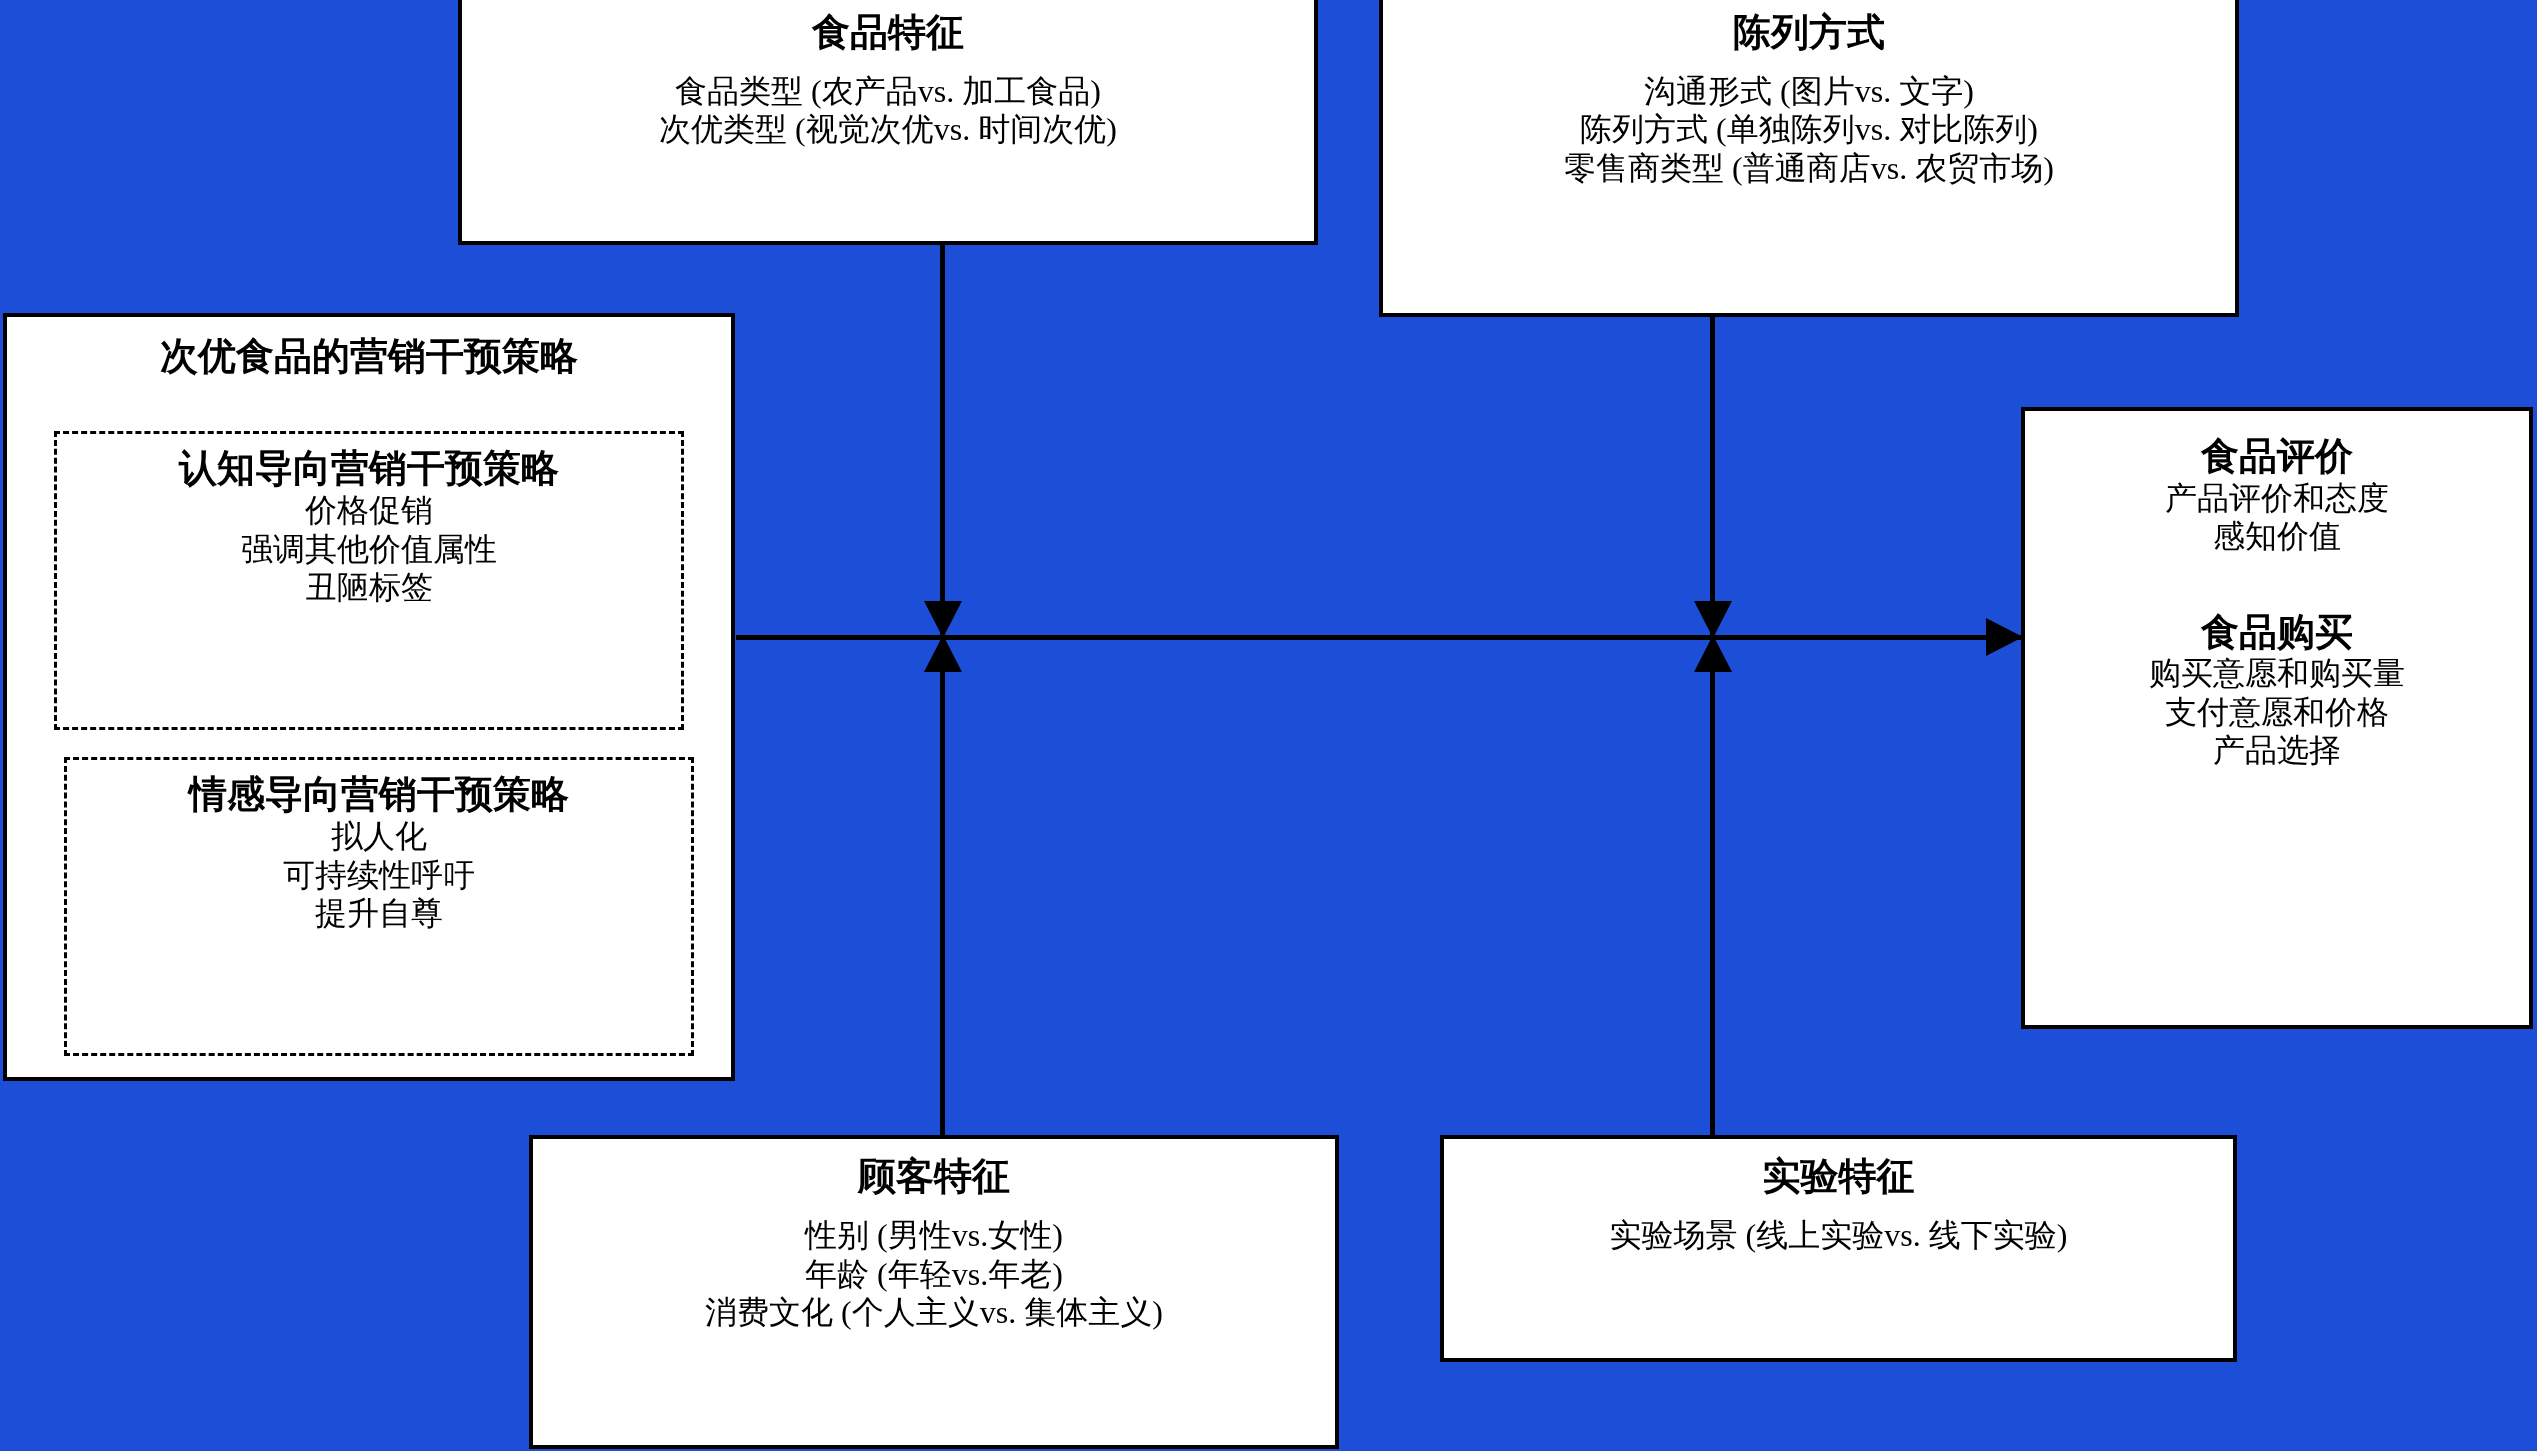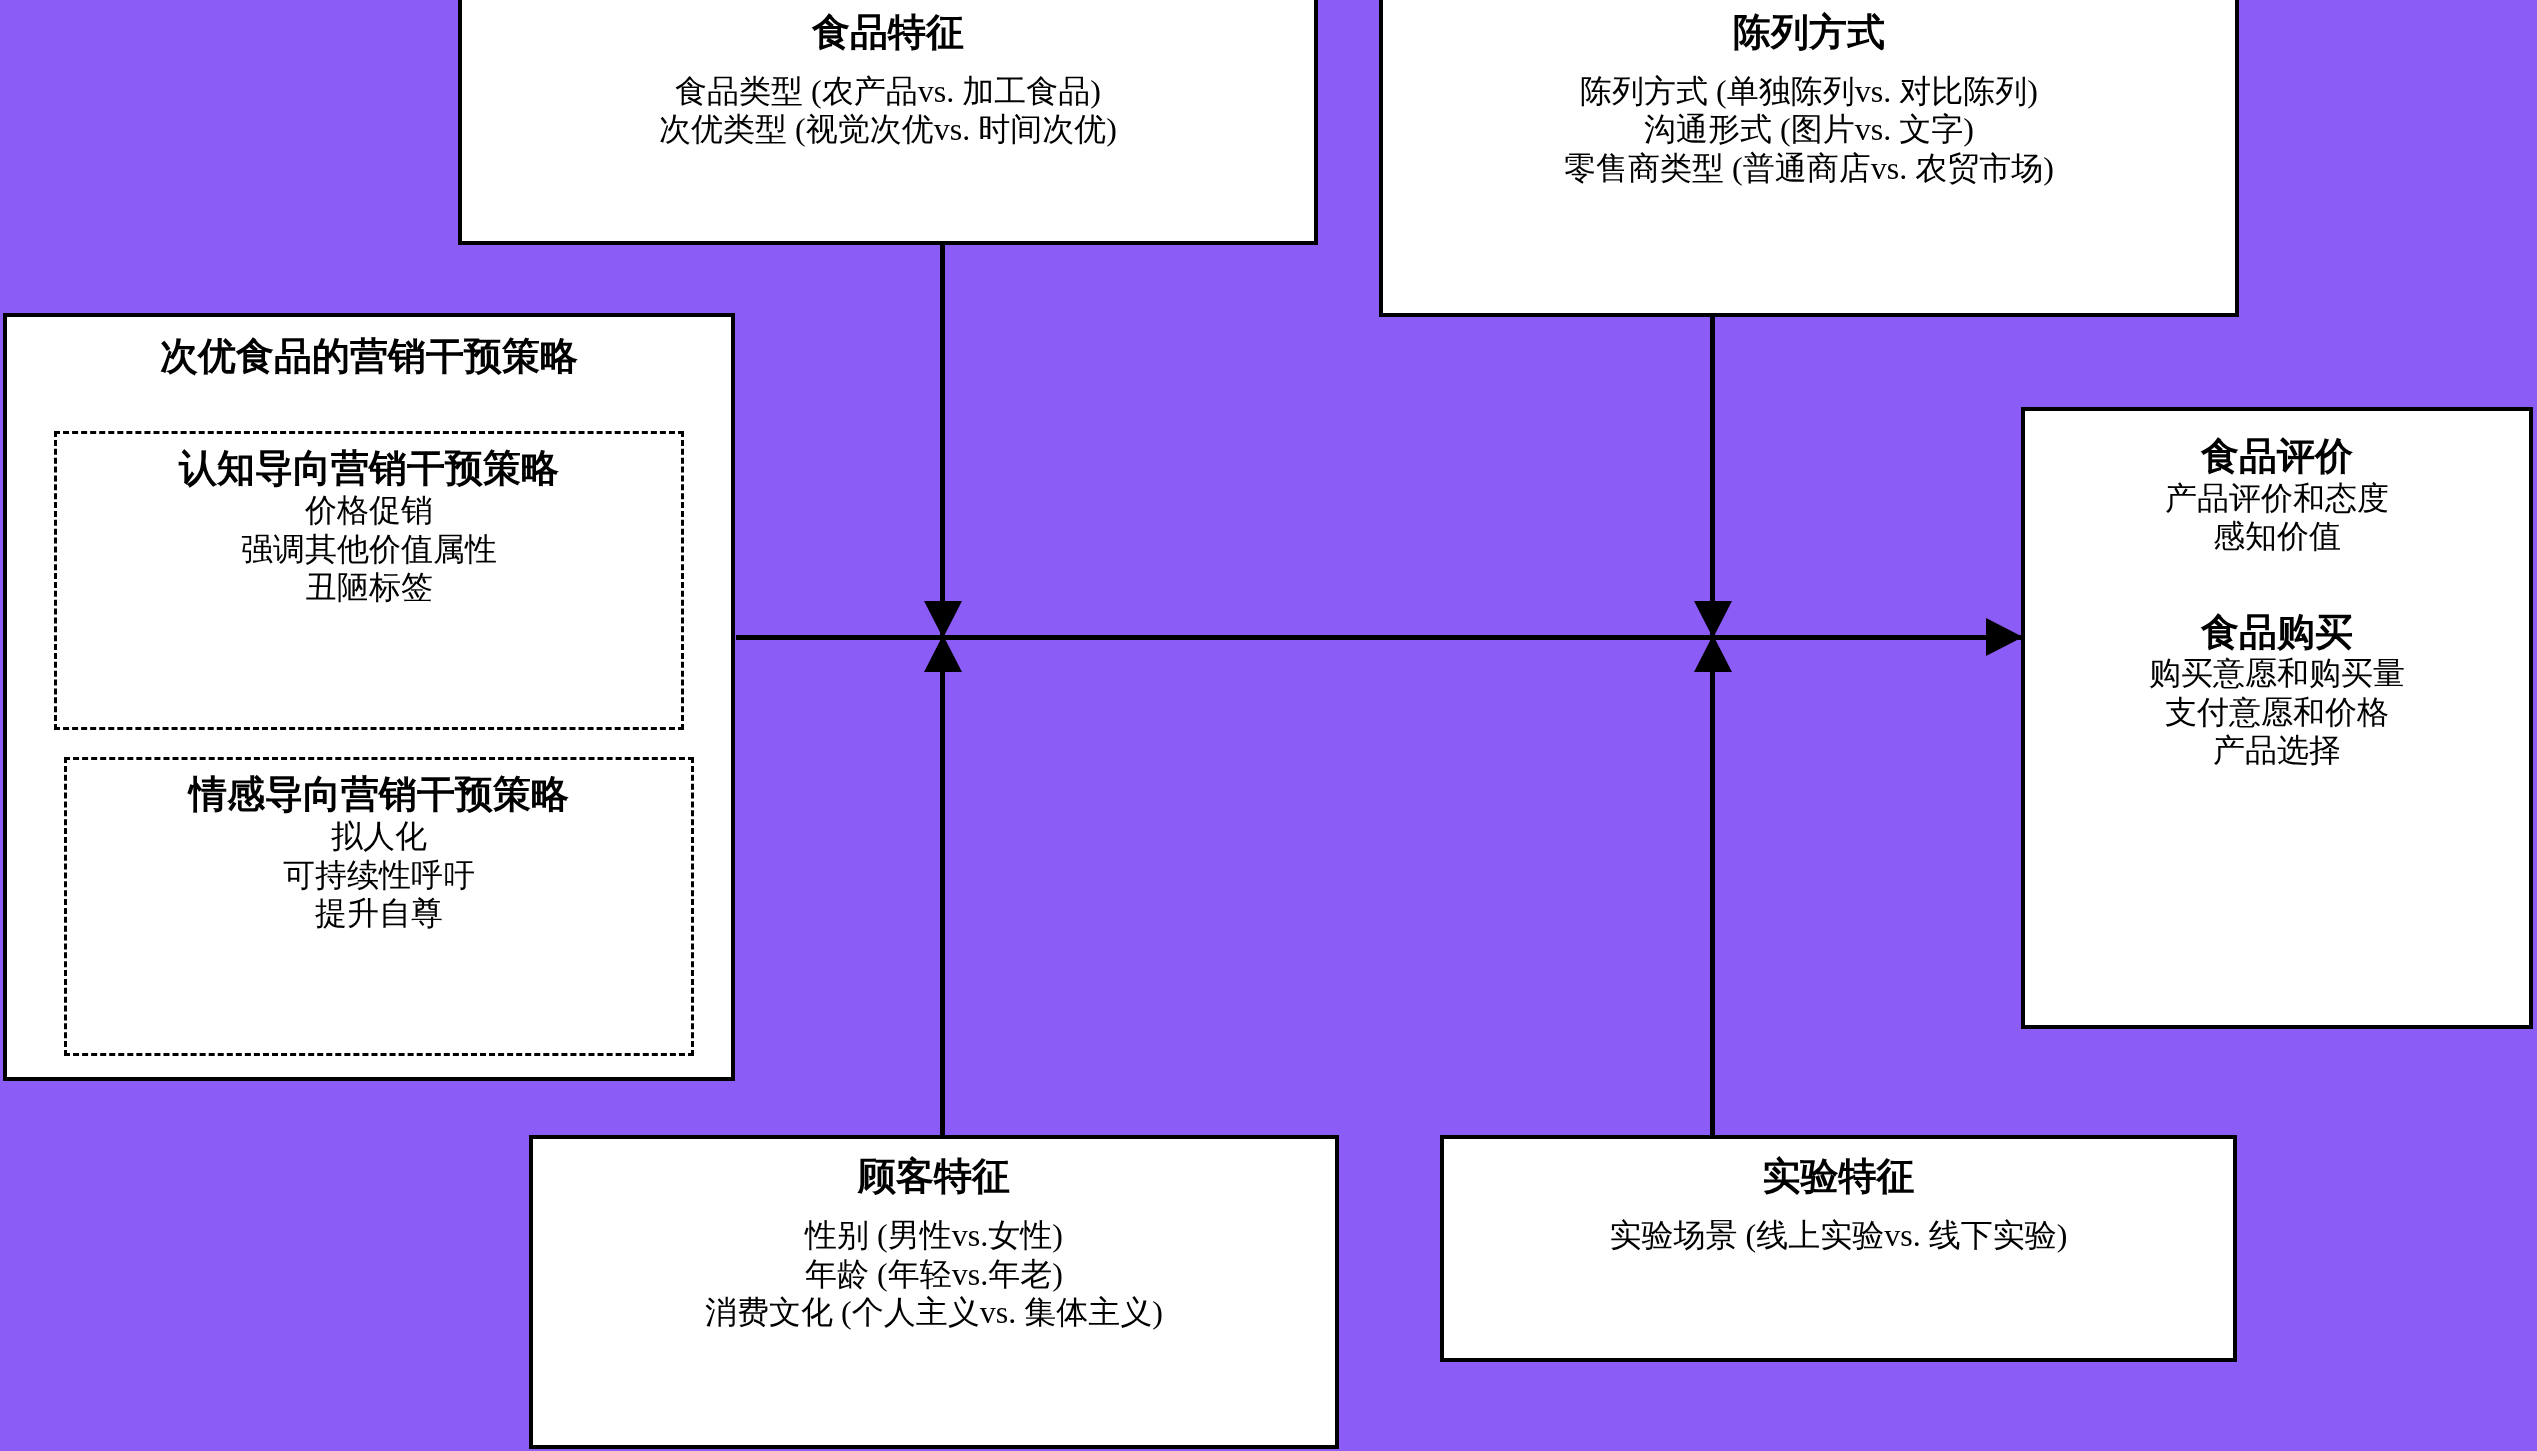--- a/index.html
+++ b/index.html
@@ -4,21 +4,21 @@
 <style>
   html, body {
     margin: 0;
     padding: 0;
     background: #ffffff;
   }
   #canvas {
     position: relative;
     width: 2538px;
     height: 1451px;
-    background: #8b5cf6;
+    background: #1d4ed8;
     font-family: "Liberation Serif", "DejaVu Serif", serif;
     color: #000000;
     overflow: hidden;
   }
 
   .box {
     position: absolute;
     box-sizing: border-box;
     border: 4.6px solid #000000;
     background: #ffffff;
@@ -145,22 +145,22 @@
   <div class="box" id="box-food-features">
     <div class="title">食品特征</div>
     <div class="title-gap"></div>
     <div class="line">食品类型 (农产品vs. 加工食品)</div>
     <div class="line">次优类型 (视觉次优vs. 时间次优)</div>
   </div>
 
   <div class="box" id="box-mkt-features">
     <div class="title">陈列方式</div>
     <div class="title-gap"></div>
+    <div class="line">沟通形式 (图片vs. 文字)</div>
     <div class="line">陈列方式 (单独陈列vs. 对比陈列)</div>
-    <div class="line">沟通形式 (图片vs. 文字)</div>
     <div class="line">零售商类型 (普通商店vs. 农贸市场)</div>
   </div>
 
   <div class="box" id="box-strategies">
     <div class="title">次优食品的营销干预策略</div>
   </div>
 
   <div class="dashbox" id="dash-cognitive">
     <div class="title">认知导向营销干预策略</div>
     <div class="line">价格促销</div>

